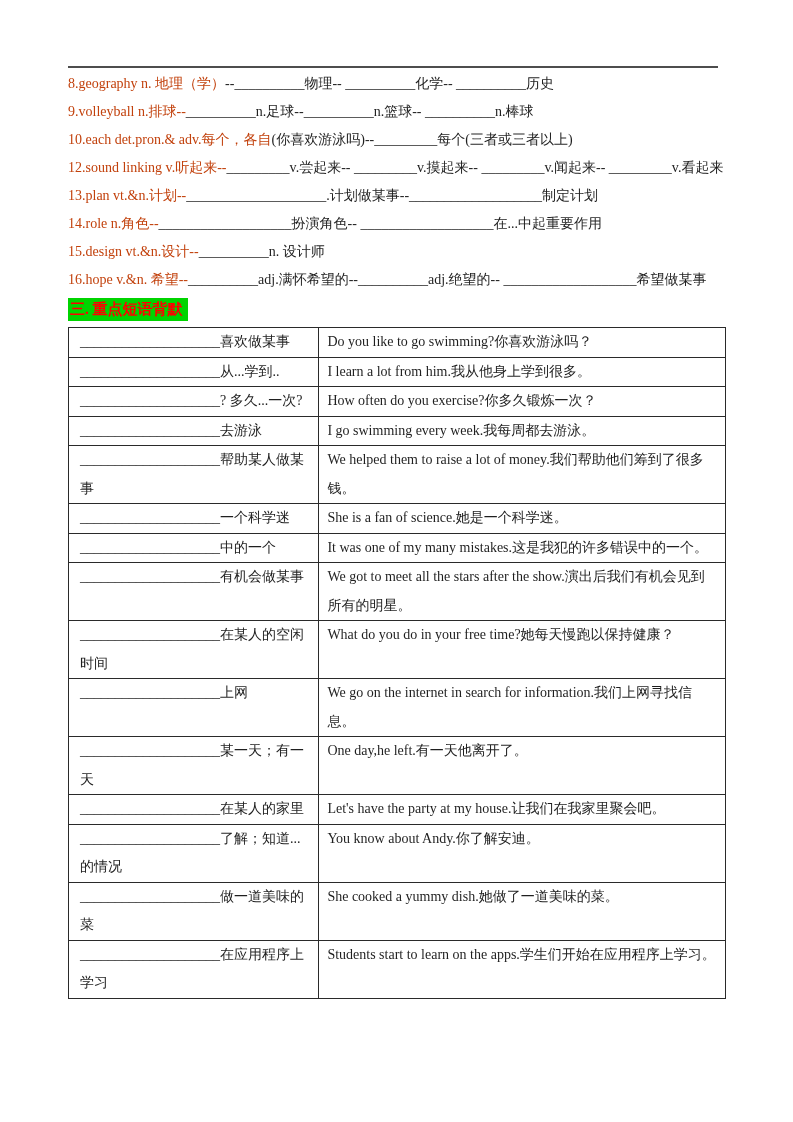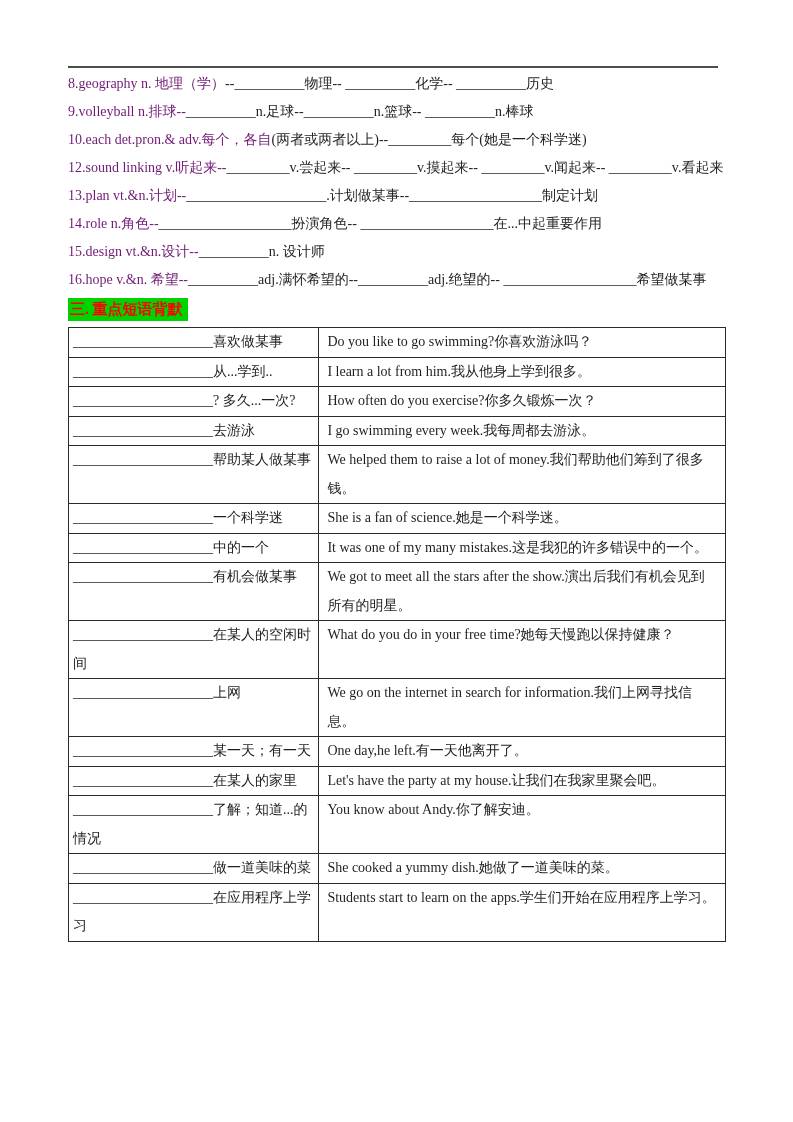--- a/index.html
+++ b/index.html
@@ -2,43 +2,43 @@
 <html><head>
 <meta charset="utf-8">
 <style>
   html,body{margin:0;padding:0;background:#ffffff;}
   .page{position:relative;width:793px;height:1122px;background:#ffffff;overflow:hidden;
         font-family:"Liberation Serif","DejaVu Serif",serif;color:#1f1f1f;}
   .content{position:absolute;left:68px;top:66px;width:658px;}
   .top-rule{border:none;border-top:2px solid #4d4d4d;width:650px;margin:0 0 2px 0;}
   .vocab-section{width:658px;}
   .vocab-line{margin:0;font-size:14px;line-height:28px;word-break:normal;overflow-wrap:normal;}
-  .red-seg{color:#701a75;}
+  .red-seg{color:#c2410c;}
   .blk-seg{color:#1f1f1f;}
   .section-header{margin:3px 0 0 0;line-height:24px;text-decoration:underline;}
   .hl{display:inline-block;background:#00d400;color:#fe0000;font-weight:bold;
       font-size:15px;line-height:21px;padding:1px 5px 1px 2px;}
   table.phrase-table{border-collapse:collapse;table-layout:fixed;width:658px;margin-top:6px;}
   table.phrase-table td{border:1px solid #2a2a2a;font-size:14px;line-height:28.5px;
       vertical-align:top;overflow:hidden;}
-  td.phrase-cell{width:250px;padding:0 4px;}
+  td.phrase-cell{width:250px;padding:0 11px;}
   td.example-cell{width:406px;padding:0 8px;}
 </style>
 </head>
 <body>
 
 <div class="page">
   <div class="content">
 
     <div class="top-rule"></div>
 
     <div class="vocab-section">
       <p class="vocab-line"><span class="red-seg">8.geography n. 地理（学）</span><span class="blk-seg">--__________物理-- __________化学-- __________历史</span></p>
       <p class="vocab-line"><span class="red-seg">9.volleyball n.排球--</span><span class="blk-seg">__________n.足球--__________n.篮球-- __________n.棒球</span></p>
-      <p class="vocab-line"><span class="red-seg">10.each  det.pron.&amp; adv.每个，各自</span><span class="blk-seg">(两者或两者以上)--_________每个(她是一个科学迷)</span></p>
+      <p class="vocab-line"><span class="red-seg">10.each  det.pron.&amp; adv.每个，各自</span><span class="blk-seg">(你喜欢游泳吗)--_________每个(三者或三者以上)</span></p>
       <p class="vocab-line"><span class="red-seg">12.sound linking v.听起来--</span><span class="blk-seg">_________v.尝起来-- _________v.摸起来-- _________v.闻起来-- _________v.看起来</span></p>
       <p class="vocab-line"><span class="red-seg">13.plan vt.&amp;n.计划--</span><span class="blk-seg">____________________.计划做某事--___________________制定计划</span></p>
       <p class="vocab-line"><span class="red-seg">14.role n.角色--</span><span class="blk-seg">___________________扮演角色-- ___________________在...中起重要作用</span></p>
       <p class="vocab-line"><span class="red-seg">15.design vt.&amp;n.设计--</span><span class="blk-seg">__________n. 设计师</span></p>
       <p class="vocab-line"><span class="red-seg">16.hope v.&amp;n. 希望--</span><span class="blk-seg">__________adj.满怀希望的--__________adj.绝望的-- ___________________希望做某事</span></p>
     </div>
 
     <div class="section-header">
       <span class="hl">三. 重点短语背默</span>
     </div>

